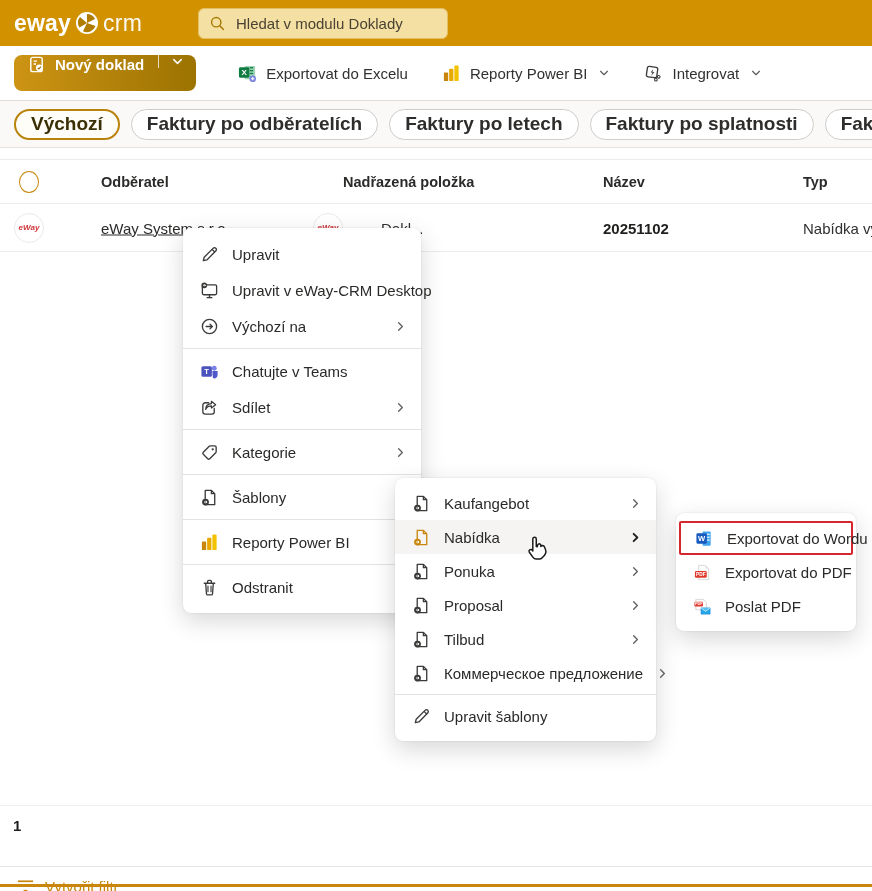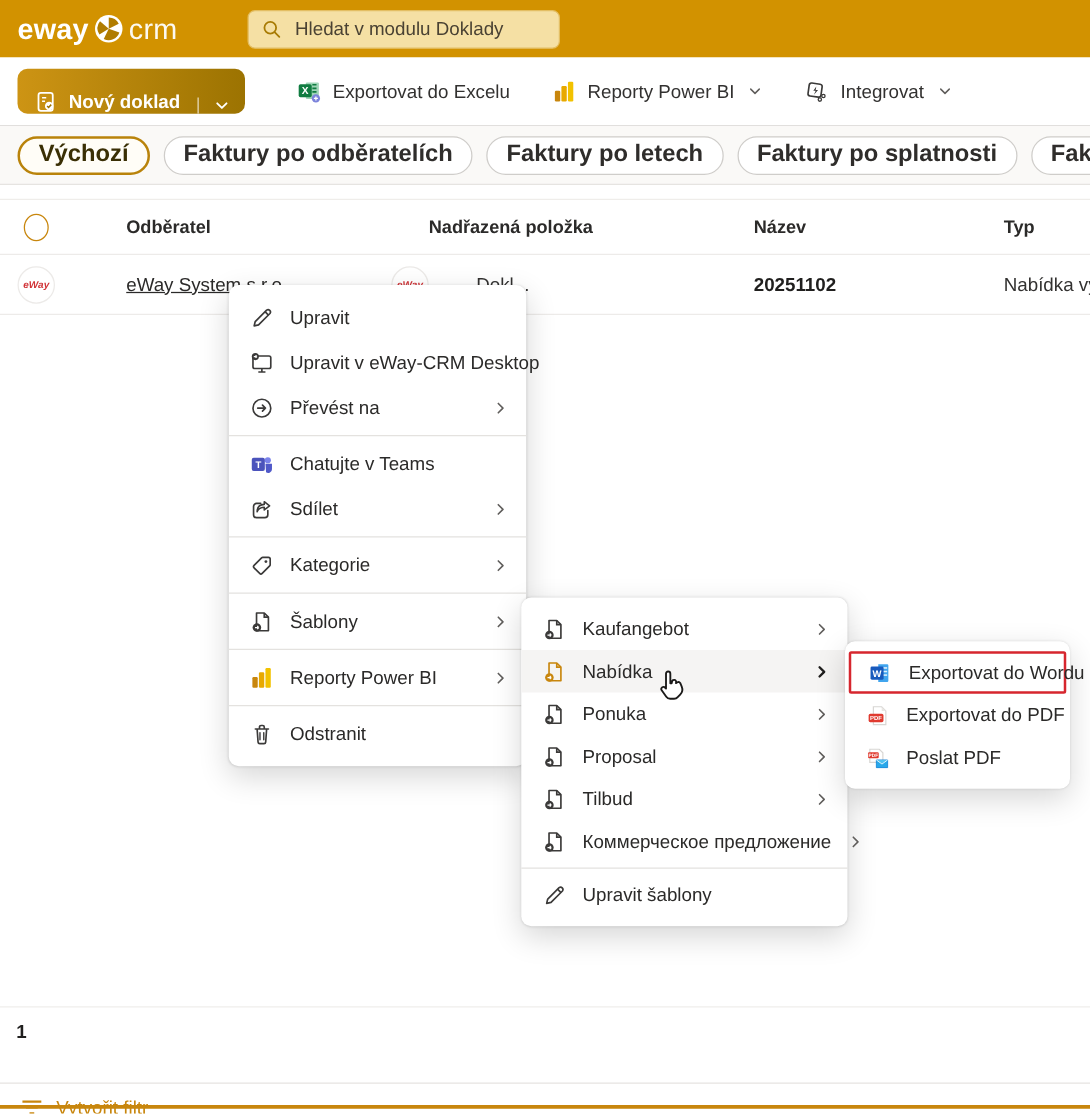--- a/index.html
+++ b/index.html
@@ -13,21 +13,21 @@
   .logo .eway { font-weight:800; }
   .logo .crm { font-weight:400; opacity:.95; }
   .logo-mark { width:24px; height:24px; margin:0 4px; }
   .searchbox { position:absolute; left:198px; top:8px; width:250px; height:31px; background:#F5E0A4; border:1px solid #E3BE63; border-radius:6px; display:flex; align-items:center; padding:0 10px; }
   .searchbox input { border:none; outline:none; background:transparent; font-family:inherit; font-size:15px; color:#0f172a; width:100%; }
   .searchbox input::placeholder { color:#4A4233; opacity:1; }
   .search-ic { width:17px; height:17px; margin-right:10px; flex:none; }
 
   
   .toolbar { position:absolute; left:0; top:46px; width:872px; height:55px; background:#fff; border-bottom:1px solid #E1DFDD; display:flex; align-items:center; }
-  .newbtn { display:flex; align-items:flex-end; height:36px; margin-left:14px; border-radius:8px; overflow:hidden; background:linear-gradient(90deg,#CD9414,#9C7301); color:#fff; cursor:pointer; }
+  .newbtn { display:flex; align-items:flex-start; height:36px; margin-left:14px; border-radius:8px; overflow:hidden; background:linear-gradient(90deg,#CD9414,#9C7301); color:#fff; cursor:pointer; }
   .newbtn .main { display:flex; align-items:center; gap:9px; padding:0 14px 0 13px; font-size:15px; font-weight:600; }
   .newbtn .split { display:flex; align-items:center; padding:0 12px; border-left:1px solid rgba(255,255,255,.75); }
   .tb-item { display:flex; align-items:center; gap:9px; font-size:15px; color:#323130; cursor:pointer; }
   .tb-item .chev-d { margin-left:2px; }
   .ml42 { margin-left:42px; } .ml34 { margin-left:34px; }
   .icon16 { width:19px; height:19px; flex:none; }
 
   
   .filterbar { position:absolute; left:0; top:101px; width:872px; height:47px; background:#FAF9F7; border-bottom:1px solid #E6E4E1; display:flex; align-items:center; gap:11px; padding-left:14px; overflow:hidden; }
   .pill { height:31px; display:flex; align-items:center; padding:0 15px; border-radius:16px; border:1px solid #CFCDCA; background:#fff; font-size:19px; font-weight:600; color:#2f2d2b; white-space:nowrap; cursor:pointer; flex:none; }
@@ -232,21 +232,21 @@
       </span>
       <span class="lbl">Upravit v eWay-CRM Desktop</span>
     </div>
     <div class="mi">
       <span class="ic">
         <svg viewBox="0 0 20 20" width="19" height="19">
             <circle cx="10" cy="10" r="7.5" fill="none" stroke="currentColor" stroke-width="1.4"></circle>
             <path d="M6.5 10h6.5M10.5 7.5L13 10l-2.5 2.5" fill="none" stroke="currentColor" stroke-width="1.4" stroke-linecap="round" stroke-linejoin="round"></path>
           </svg>
       </span>
-      <span class="lbl">Převést na</span>
+      <span class="lbl">Výchozí na</span>
       <span class="chev">
           <svg viewBox="0 0 14 14" width="13" height="13">
             <path d="M5 3l4 4-4 4" fill="none" stroke="currentColor" stroke-width="1.4" stroke-linecap="round" stroke-linejoin="round"></path>
           </svg>
         </span>
     </div>
     <div class="sep"></div>
     <div class="mi">
       <span class="ic">
         <svg viewBox="0 0 20 20" width="19" height="19">
@@ -325,21 +325,21 @@
       <span class="ic">
         <svg viewBox="0 0 20 20" width="19" height="19">
             <path d="M4.5 5.5h11M8 5V3.8A1.3 1.3 0 019.3 2.5h1.4A1.3 1.3 0 0112 3.8V5M6 5.5l.8 11a1.4 1.4 0 001.4 1.3h3.6a1.4 1.4 0 001.4-1.3l.8-11" fill="none" stroke="currentColor" stroke-width="1.4" stroke-linecap="round"></path>
             <path d="M8.4 8.5v6M11.6 8.5v6" stroke="currentColor" stroke-width="1.2" stroke-linecap="round"></path>
           </svg>
       </span>
       <span class="lbl">Odstranit</span>
     </div>
   </div>
 
-  <div class="menu sub" style="left:417px; top:478px; width:261px; z-index:11;">
+  <div class="menu sub" style="left:395px; top:478px; width:261px; z-index:11;">
     <div class="mi">
       <span class="ic">
         <svg viewBox="0 0 20 20" width="19" height="19">
             <path d="M5.5 2.5h6.5l3.5 3.5v11.5h-10z" fill="none" stroke="currentColor" stroke-width="1.4" stroke-linejoin="round"></path>
             <path d="M12 2.5V6h3.5" fill="none" stroke="currentColor" stroke-width="1.4"></path>
             <circle cx="5.8" cy="14.8" r="3.6" fill="currentColor"></circle>
             <path d="M4.2 14.8h3.2M7.4 14.8l-1.3-1.3M7.4 14.8l-1.3 1.3" stroke="#fff" stroke-width="1" fill="none"></path>
           </svg>
       </span>
       <span class="lbl">Kaufangebot</span>

